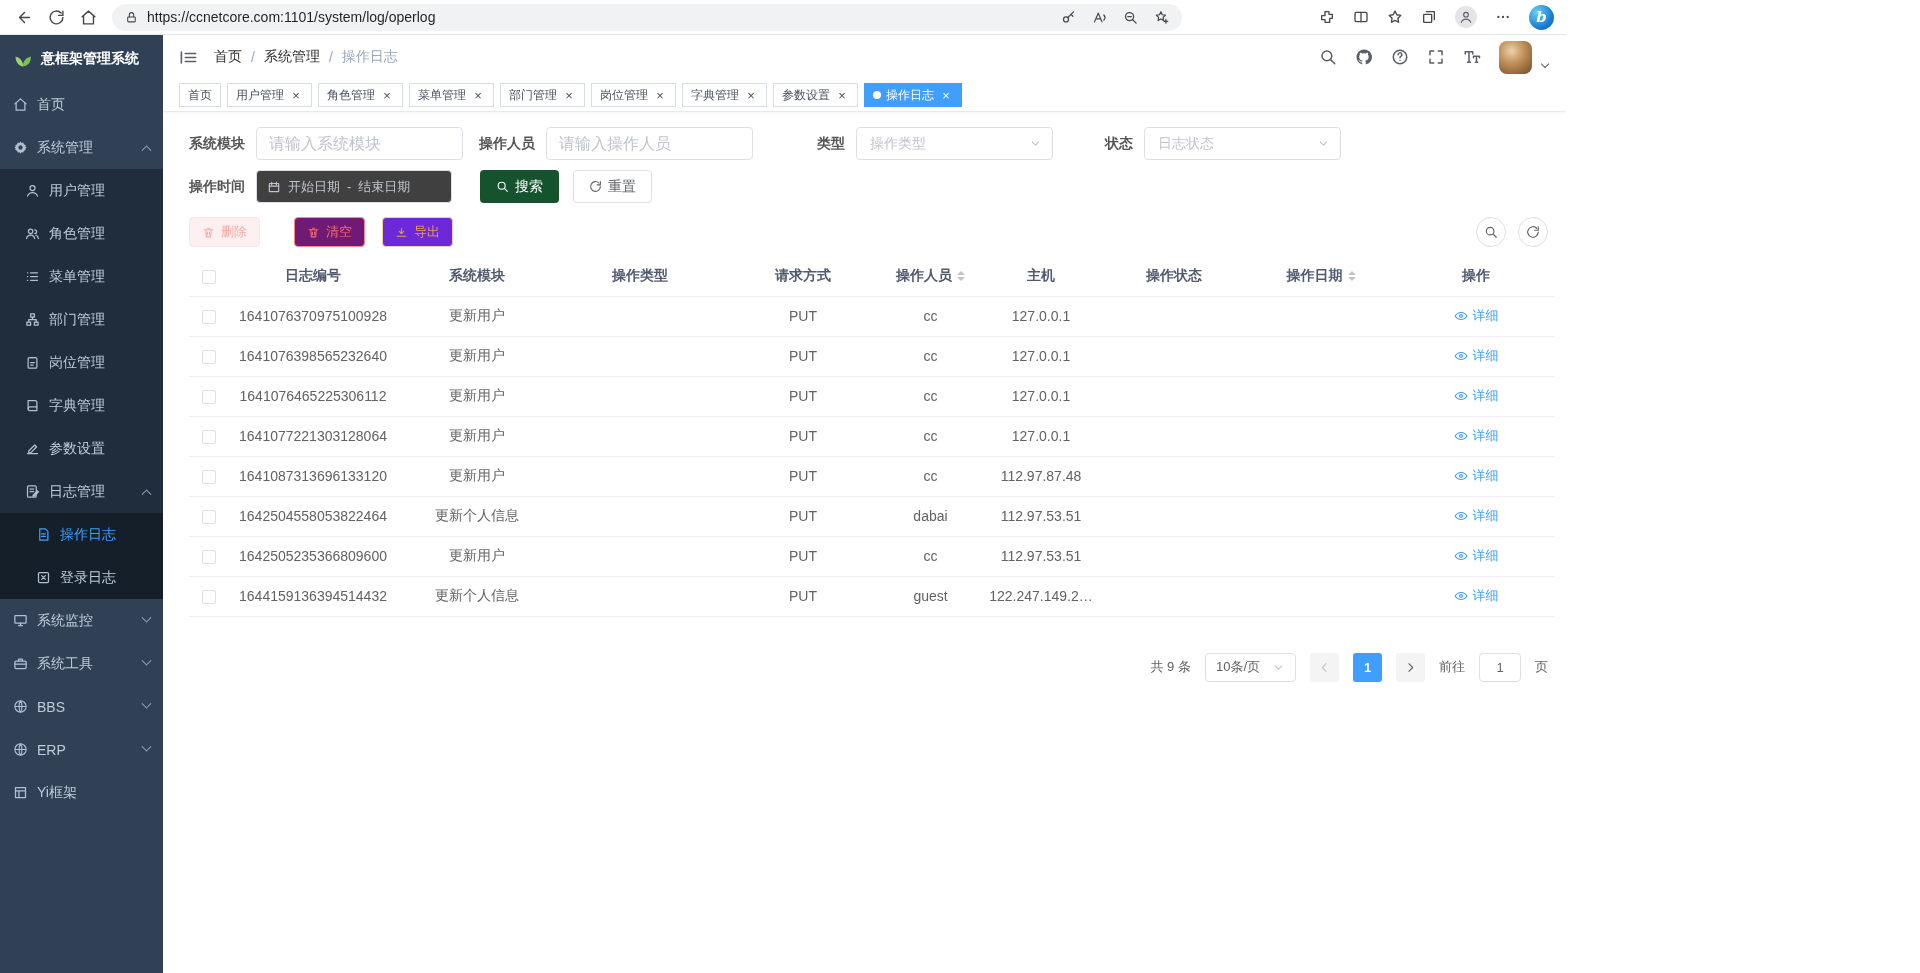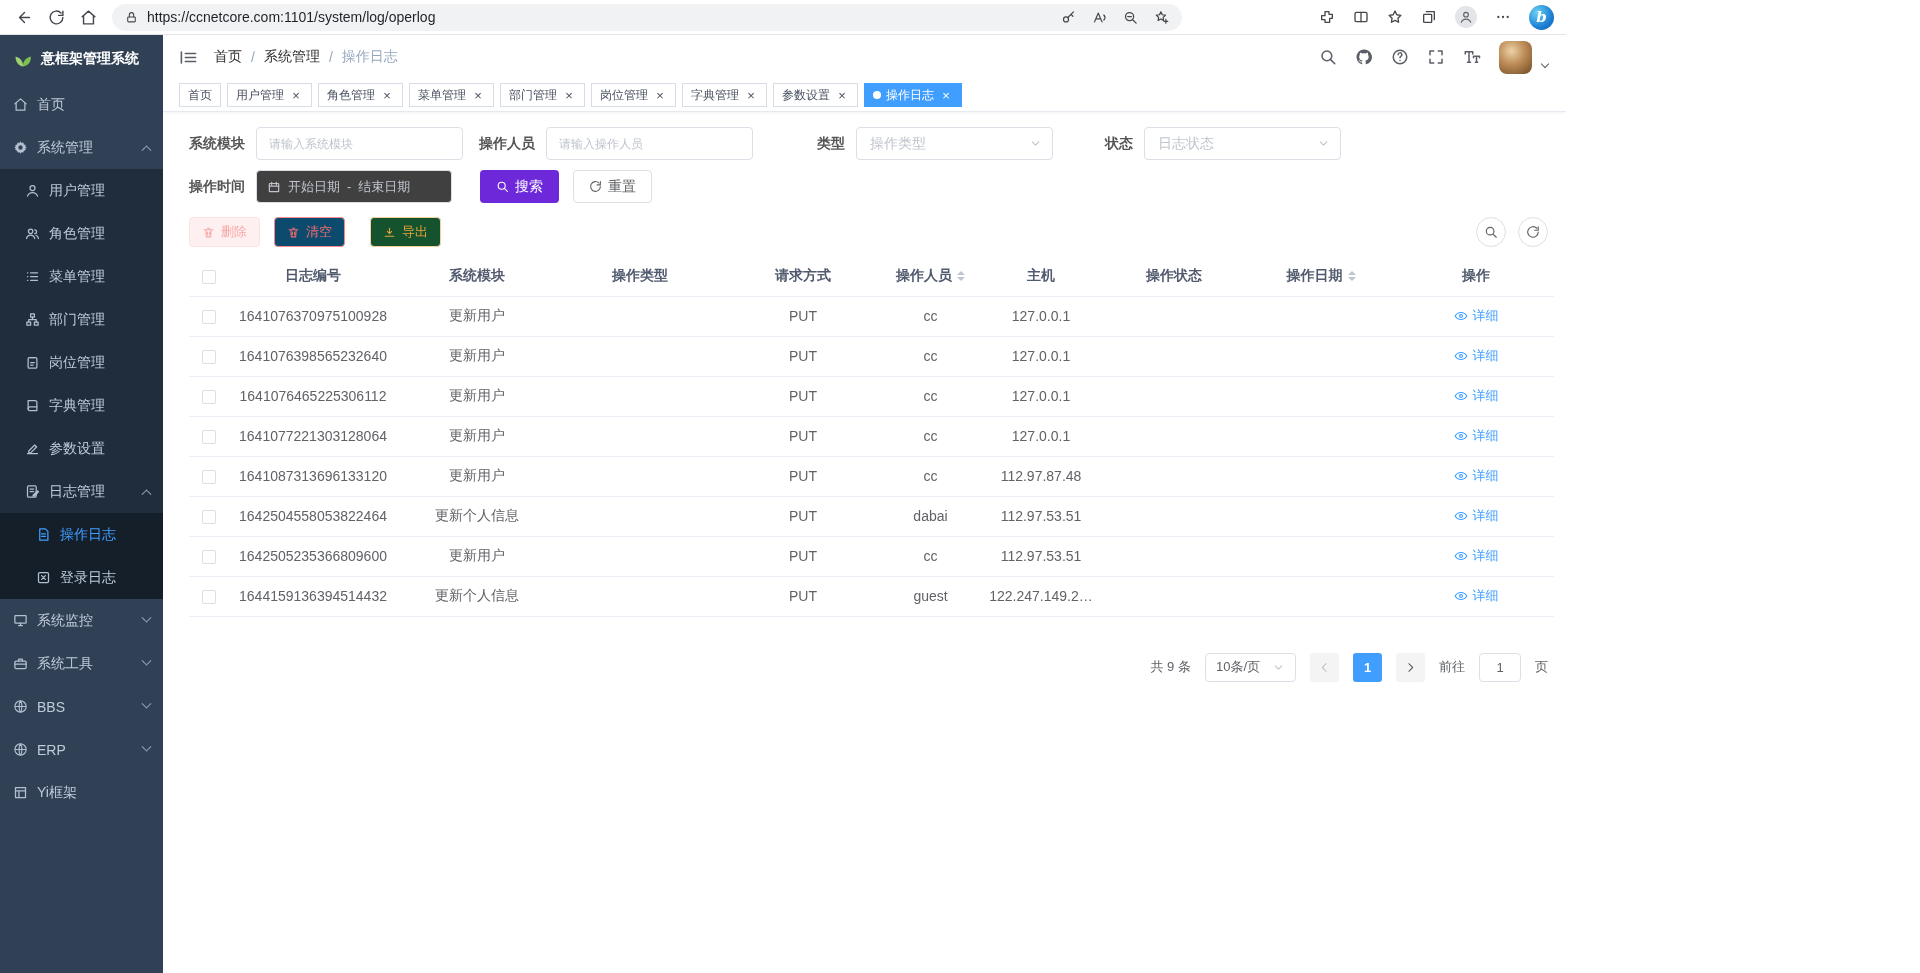--- a/index.html
+++ b/index.html
@@ -58,38 +58,38 @@
   .tag.active .dot{display:inline-block}
   .tag .x{display:none;width:14px;height:14px;border-radius:50%;align-items:center;justify-content:center;font-size:13px}
   .tag.closable .x{display:inline-flex}
   .tag .x::before{content:"×"}
 
   
   .page{padding:8px 18px 0 26px}
   .filter-row{display:flex;align-items:center;margin-top:7px}
   .f-item{display:flex;align-items:center}
   .f-label{font-weight:bold;color:#555;font-size:14px;margin-right:11px;white-space:nowrap}
-  .f-input{width:207px;height:33px;border:1px solid #dcdfe6;border-radius:4px;padding:0 12px;font-size:12px;color:#606266;outline:none;background:#fff}
+  .f-input{width:207px;height:33px;border:1px solid #dcdfe6;border-radius:4px;padding:0 12px;font-size:16px;color:#606266;outline:none;background:#fff}
   .f-input::placeholder{color:#bfc4cd}
   .f-select{width:197px;height:33px;border:1px solid #dcdfe6;border-radius:4px;background:#fff;display:flex;align-items:center;justify-content:space-between;padding:0 10px 0 13px;color:#bfc4cd;font-size:14px;cursor:pointer}
   .chev{color:#c0c4cc;font-size:13px}
   .f-date{width:196px;height:33px;border:1px solid #dcdfe6;border-radius:4px;background:#404040;display:flex;align-items:center;gap:7px;padding:0 10px;color:#bfc4cd;font-size:13px;cursor:pointer}
   .cal{color:#c0c4cc;font-size:14px}
   .ml16{margin-left:16px}.ml50{margin-left:64px}.ml52{margin-left:52px}.ml28{margin-left:28px}.ml14{margin-left:14px}
   .btn{height:33px;border-radius:4px;display:inline-flex;align-items:center;gap:6px;padding:0 15px;font-size:14px;cursor:pointer;border:1px solid transparent;background:#fff}
-  .btn-primary{background:#6d28d9;color:#fff}
+  .btn-primary{background:#14532d;color:#fff}
   .btn-plain{border-color:#dcdfe6;color:#606266}
   .btn .bic{font-size:13px}
 
   .toolbar{display:flex;align-items:center;margin-top:14px}
   .tbtn{height:30px;border-radius:4px;display:inline-flex;align-items:center;gap:6px;padding:0 12px;font-size:13px;cursor:pointer;border:1px solid transparent}
   .tbtn .bic{font-size:13px}
   .btn-danger-dis{background:#fef0f0;border-color:#fde2e2;color:#f9a7a7;cursor:not-allowed}
-  .btn-danger{background:#0c4a6e;border-color:#f78989;color:#f56c6c;margin-left:14px}
-  .btn-warning{background:#14532d;border-color:#f3d19e;color:#e6a23c;margin-left:25px}
+  .btn-danger{background:#701a75;border-color:#f78989;color:#f56c6c;margin-left:34px}
+  .btn-warning{background:#6d28d9;border-color:#f3d19e;color:#e6a23c;margin-left:17px}
   .tool-right{margin-left:auto;display:flex;align-items:center;gap:12px}
   .circle-btn{width:30px;height:30px;border:1px solid #dcdfe6;border-radius:50%;display:flex;align-items:center;justify-content:center;color:#606266;font-size:14px;background:#fff;cursor:pointer}
 
   table.grid{width:100%;border-collapse:collapse;table-layout:fixed;margin-top:10px;font-size:14px}
   .grid th{height:39px;color:#515a6e;font-weight:bold;border-bottom:1px solid #ebeef5;text-align:center;white-space:nowrap}
   .grid td{height:40px;color:#606266;border-bottom:1px solid #ebeef5;text-align:center;overflow:hidden;text-overflow:ellipsis;white-space:nowrap}
   .cb{display:inline-block;width:14px;height:14px;border:1px solid #dcdfe6;border-radius:2px;background:#fff;vertical-align:middle;cursor:pointer}
   .sort{display:inline-flex;flex-direction:column;margin-left:5px;vertical-align:middle;cursor:pointer}
   .sort i{width:0;height:0;border:4px solid transparent;display:block}
   .sort .up{border-bottom-color:#c0c4cc;margin-bottom:2px}

